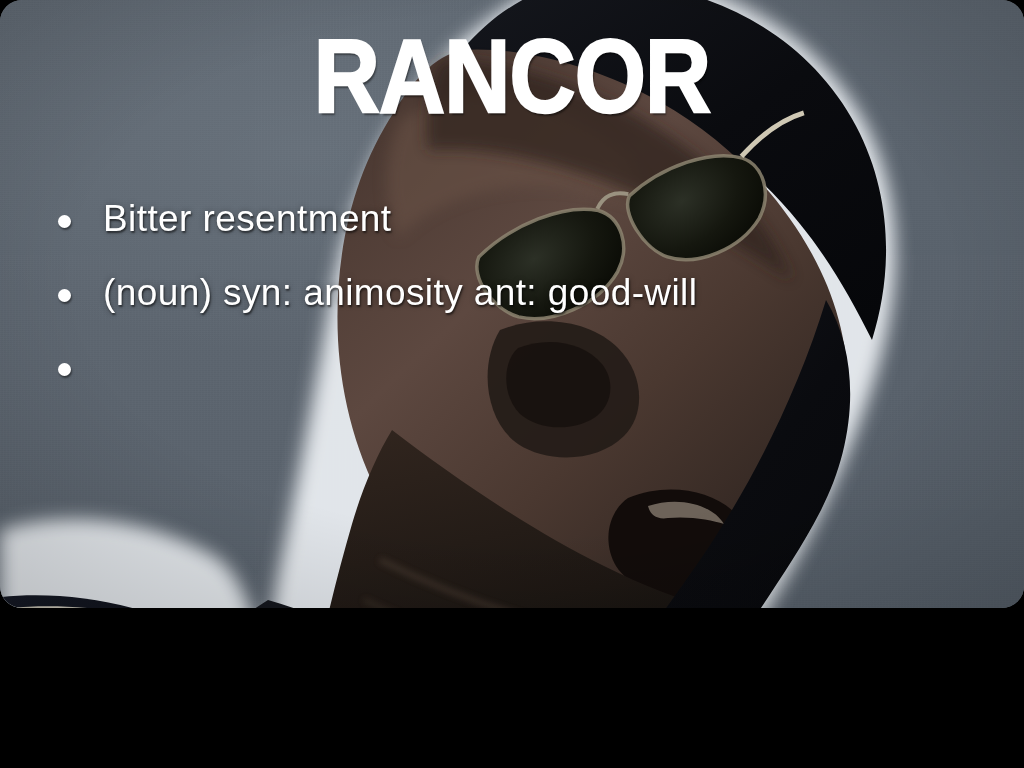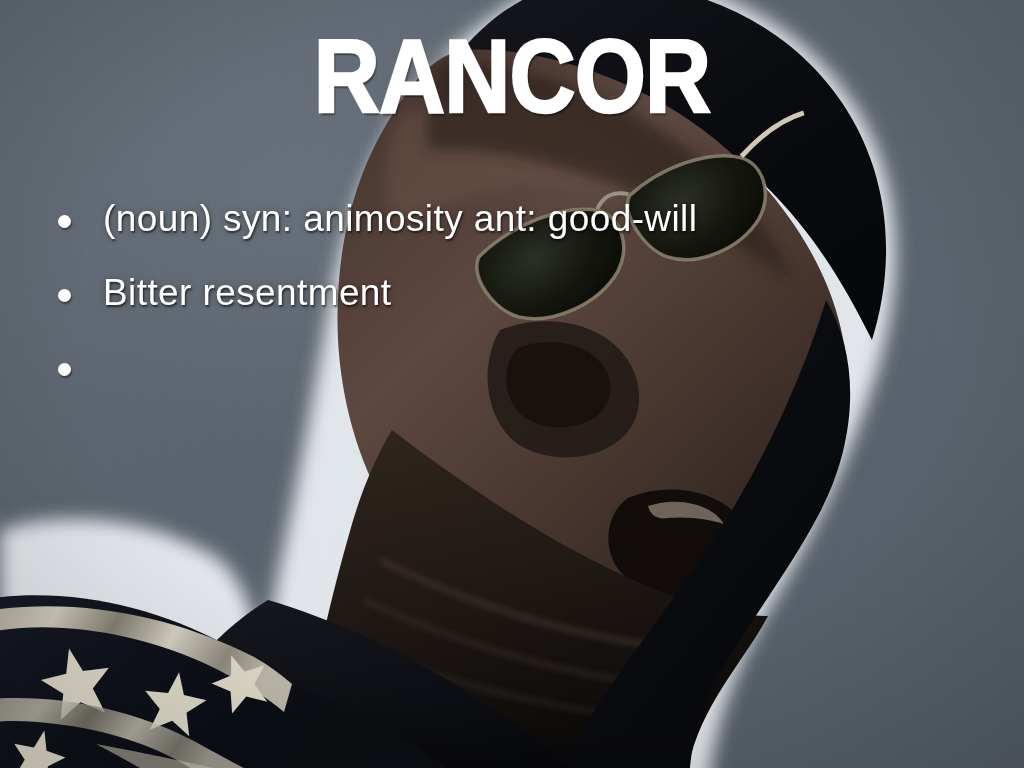--- a/index.html
+++ b/index.html
@@ -11,23 +11,24 @@
   body {
     width: 1024px;
     height: 768px;
     overflow: hidden;
     font-family: "Liberation Sans", sans-serif;
   }
 
   #slide {
     position: relative;
     width: 1024px;
-    height: 768px;
+    height: 608px;
     overflow: hidden;
     background: #5d666f;
+    border-radius: 22px;
   }
 
   
   .bg-base {
     position: absolute;
     inset: 0;
     background:
       radial-gradient(ellipse 70% 60% at 30% 25%, rgba(125,135,145,0.30) 0%, rgba(95,104,113,0.05) 55%, rgba(0,0,0,0) 80%),
       linear-gradient(160deg, #636c76 0%, #5c656f 45%, #565f69 100%);
   }
@@ -342,24 +343,24 @@
     </svg>
   </div>
 
   <div class="bg-vignette"></div>
 
   <div class="title">RANCOR</div>
 
   <ul class="bullets">
     <li class="bullet-row">
       <span class="bullet-dot"></span>
-      <span class="bullet-text">(noun) syn: animosity ant: good-will</span>
+      <span class="bullet-text">Bitter resentment</span>
     </li>
     <li class="bullet-row">
       <span class="bullet-dot"></span>
-      <span class="bullet-text">Bitter resentment</span>
+      <span class="bullet-text">(noun) syn: animosity ant: good-will</span>
     </li>
     <li class="bullet-row">
       <span class="bullet-dot"></span>
     </li>
   </ul>
 
 </div>
 
 </body></html>

